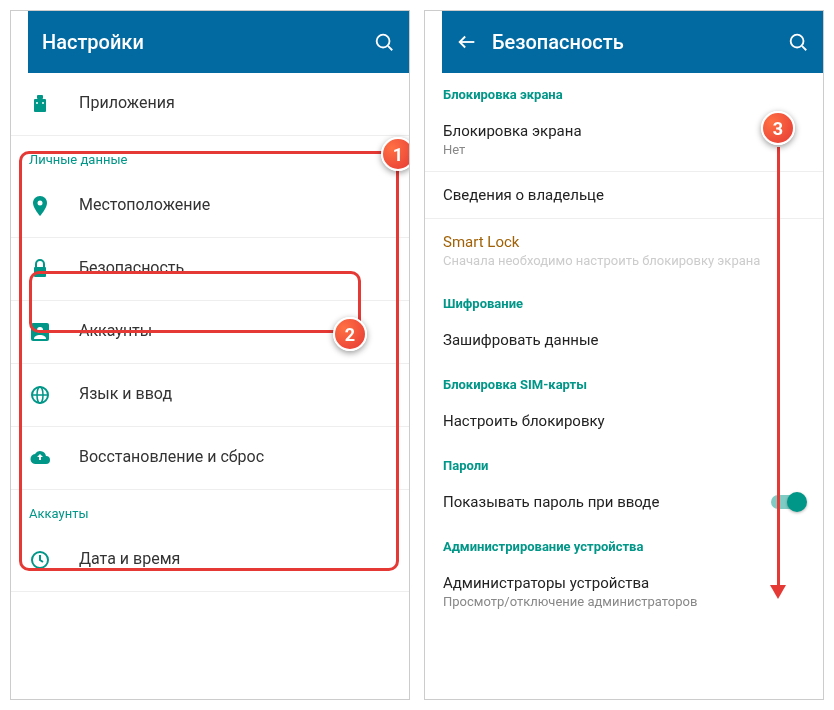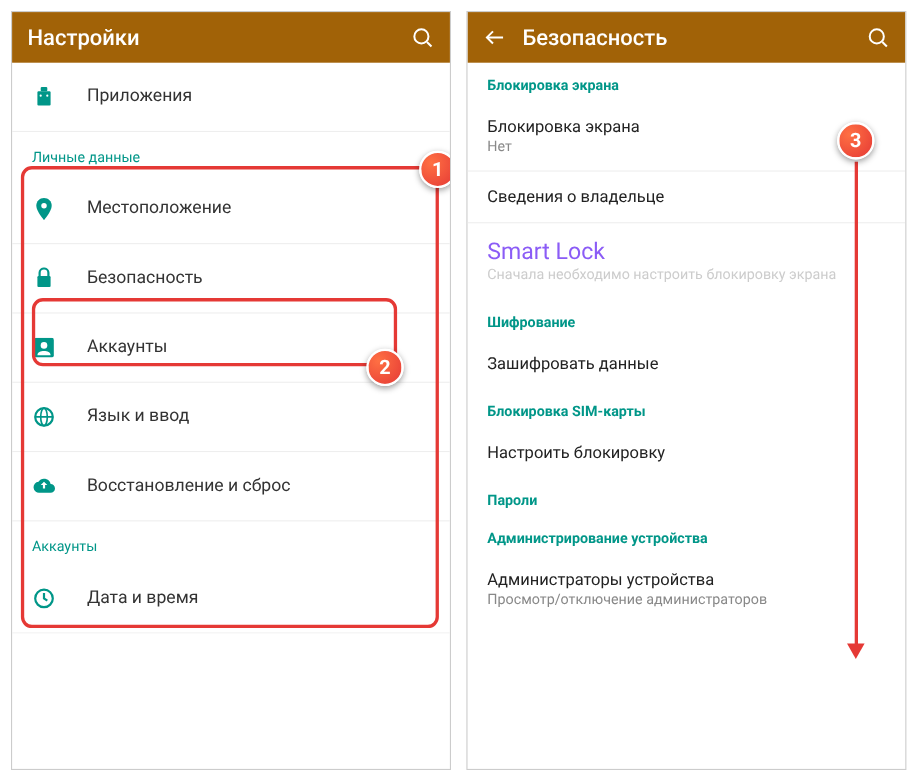--- a/index.html
+++ b/index.html
@@ -19,27 +19,28 @@
     }
     .phone {
       flex: 1;
       border: 1px solid #ccc;
       background: #fff;
       position: relative;
       height: 690px;
       overflow: hidden;
     }
     .appbar {
-      background: #a16207;
+      background: #0369a1;
       color: #fff;
-      height: 46px;
+      height: 62px;
       display: flex;
       align-items: center;
       padding: 0 14px;
       gap: 14px;
+      margin-left: 17px;
     }
     .appbar-title {
       font-size: 20px;
       font-weight: 500;
       flex: 1;
     }
     .appbar-back {
       width: 22px;
       height: 22px;
       display: flex;
@@ -101,22 +102,22 @@
     .item-title {
       font-size: 15px;
       color: #222;
     }
     .item-subtitle {
       font-size: 13px;
       color: #888;
       margin-top: 2px;
     }
     .item-title-disabled {
-      font-size: 21px;
-      color: #8b5cf6;
+      font-size: 15px;
+      color: #a16207;
     }
     .item-subtitle-disabled {
       font-size: 13px;
       color: #ccc;
       margin-top: 2px;
     }
     .item-with-toggle {
       display: flex;
       align-items: center;
       justify-content: space-between;
@@ -318,20 +319,24 @@
       </div>
 
       <div class="section-header-right">Блокировка SIM-карты</div>
 
       <div class="list-item-simple-nb">
         <div class="item-title">Настроить блокировку</div>
       </div>
 
       <div class="section-header-right">Пароли</div>
 
+      <div class="list-item-simple-nb item-with-toggle">
+        <div class="item-title">Показывать пароль при вводе</div>
+        <div class="toggle"></div>
+      </div>
 
       <div class="section-header-right">Администрирование устройства</div>
 
       <div class="list-item-simple-nb">
         <div class="item-title">Администраторы устройства</div>
         <div class="item-subtitle">Просмотр/отключение администраторов</div>
       </div>
     </div>
 
     <div class="marker" style="left:336px; top:100px;">3</div>

